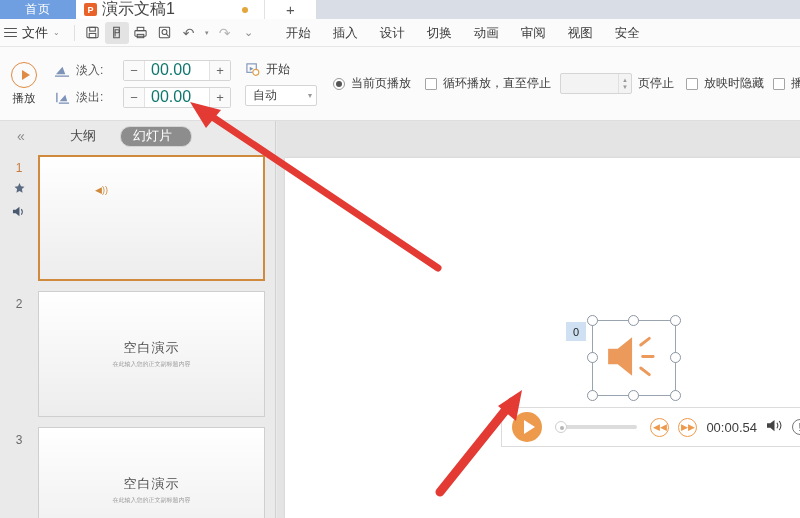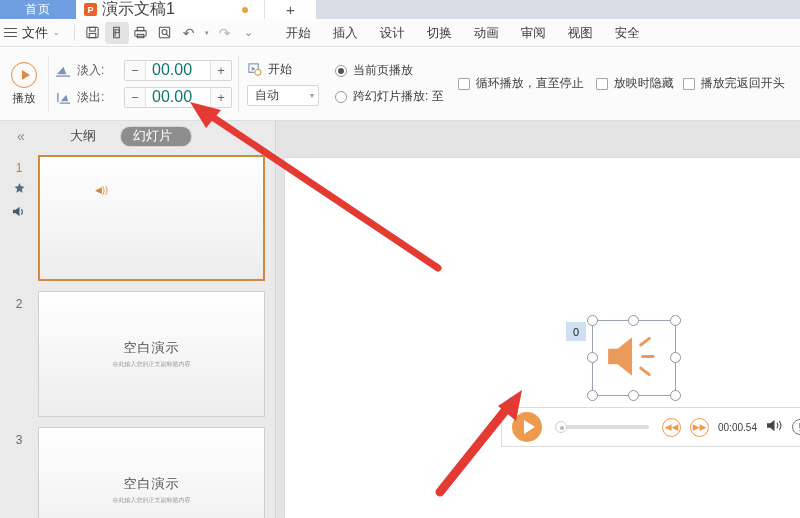--- a/index.html
+++ b/index.html
@@ -180,21 +180,21 @@
   }
   .bigplay{
     width:30px;height:30px;border-radius:50%;background:#ee9a4d;
     display:flex;align-items:center;justify-content:center;flex:none;
   }
   .bigplay::after{ content:"";border-left:11px solid #fff;border-top:7px solid transparent;border-bottom:7px solid transparent;margin-left:4px;}
   .track{ flex:1;height:4px;background:#dcdcdc;border-radius:2px;position:relative;margin:0 4px;}
   .track .knob{ position:absolute;left:0;top:-4px;width:12px;height:12px;border-radius:50%;background:#fff;border:1px solid #cfcfcf;}
   .track .knob::after{ content:"";position:absolute;left:4px;top:4px;width:4px;height:4px;border-radius:50%;background:#b5b5b5;}
   .rndbtn{ width:19px;height:19px;border-radius:50%;border:1px solid #ee9a4d;color:#ee9a4d;display:flex;align-items:center;justify-content:center;font-size:9px;flex:none;}
-  .tcode{ font-size:10px;color:#3c3c3c;white-space:nowrap;flex:none;}
+  .tcode{ font-size:13px;color:#3c3c3c;white-space:nowrap;flex:none;}
   .infob{ width:16px;height:16px;border-radius:50%;border:1px solid #777;color:#555;display:flex;align-items:center;justify-content:center;font-size:10px;flex:none;}
 
   #watermark{
     position:absolute;left:302px;top:298px;font-size:42px;color:#e0e0e0;
     letter-spacing:3px;font-weight:bold;white-space:nowrap;
   }
 
   
   #arrows{ position:absolute;inset:0;width:800px;height:518px;pointer-events:none; }
 </style>
@@ -335,30 +335,32 @@
       <span>自动</span>
       <span class="ar">▾</span>
     </div>
   </div>
 
   <div class="radcol">
     <div class="radrow">
       <span class="radio on"></span>
       <span>当前页播放</span>
     </div>
-    <div class="radrow">
-      <span class="radio"></span>
-      <span>跨幻灯片播放: 至</span>
-    </div>
   </div>
 
   <div class="chkcol">
     <div class="chkrow">
       <span class="chk"></span>
       <span>循环播放，直至停止</span>
+    </div>
+    <div class="chkrow">
+      <span class="numspin">
+        <span class="arrows">▲<br>▼</span>
+      </span>
+      <span>页停止</span>
     </div>
   </div>
 
   <div class="chkcol">
     <div class="chkrow">
       <span class="chk"></span>
       <span>放映时隐藏</span>
     </div>
     <div class="chkrow">
       <span class="chk"></span>

